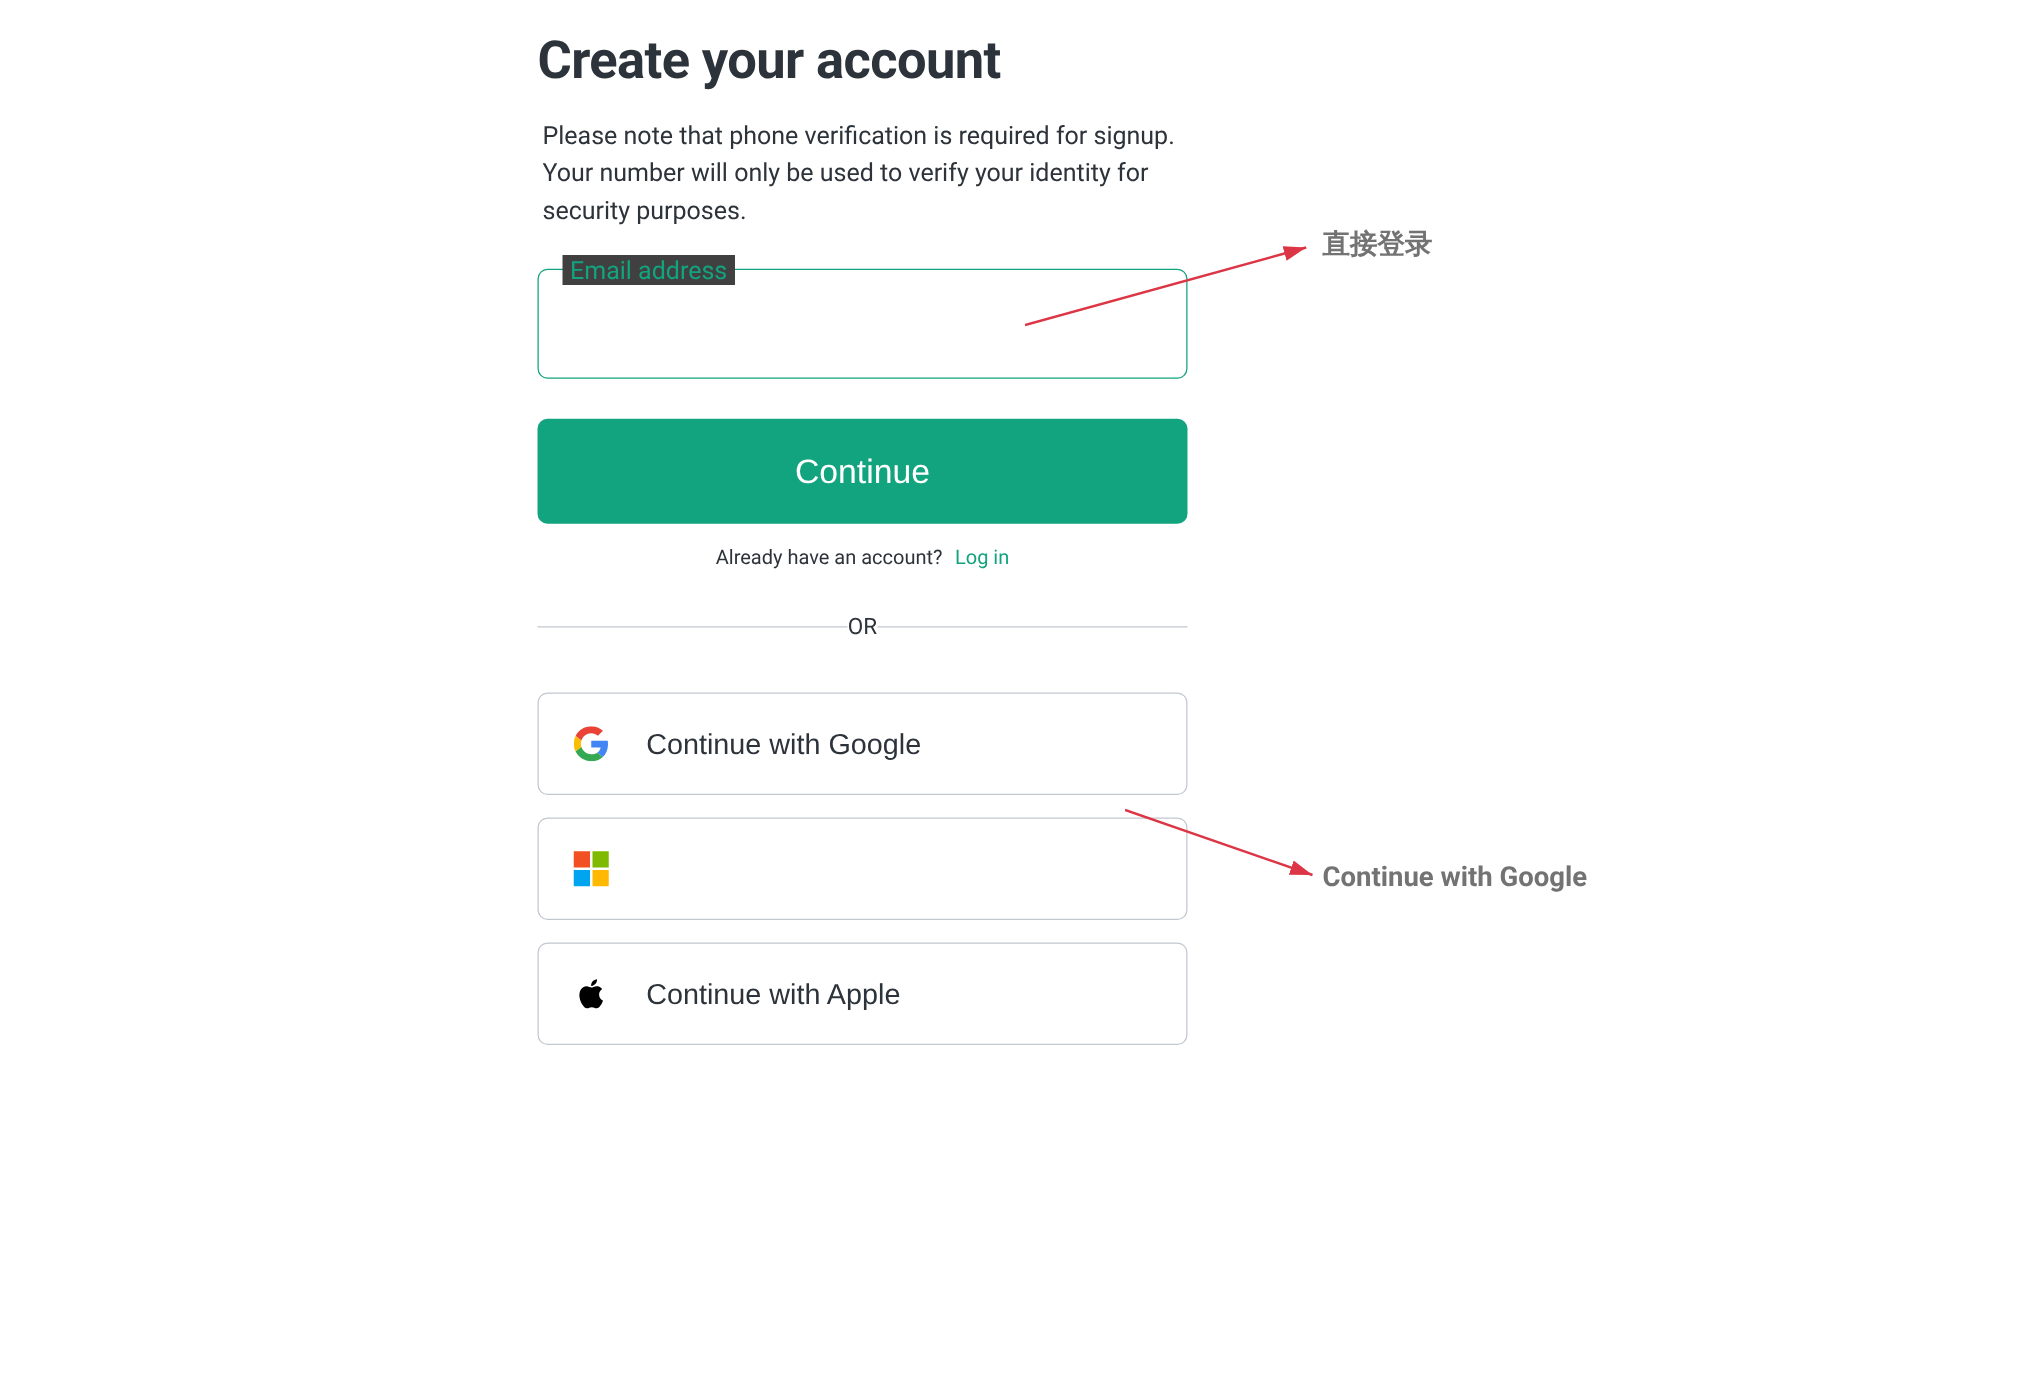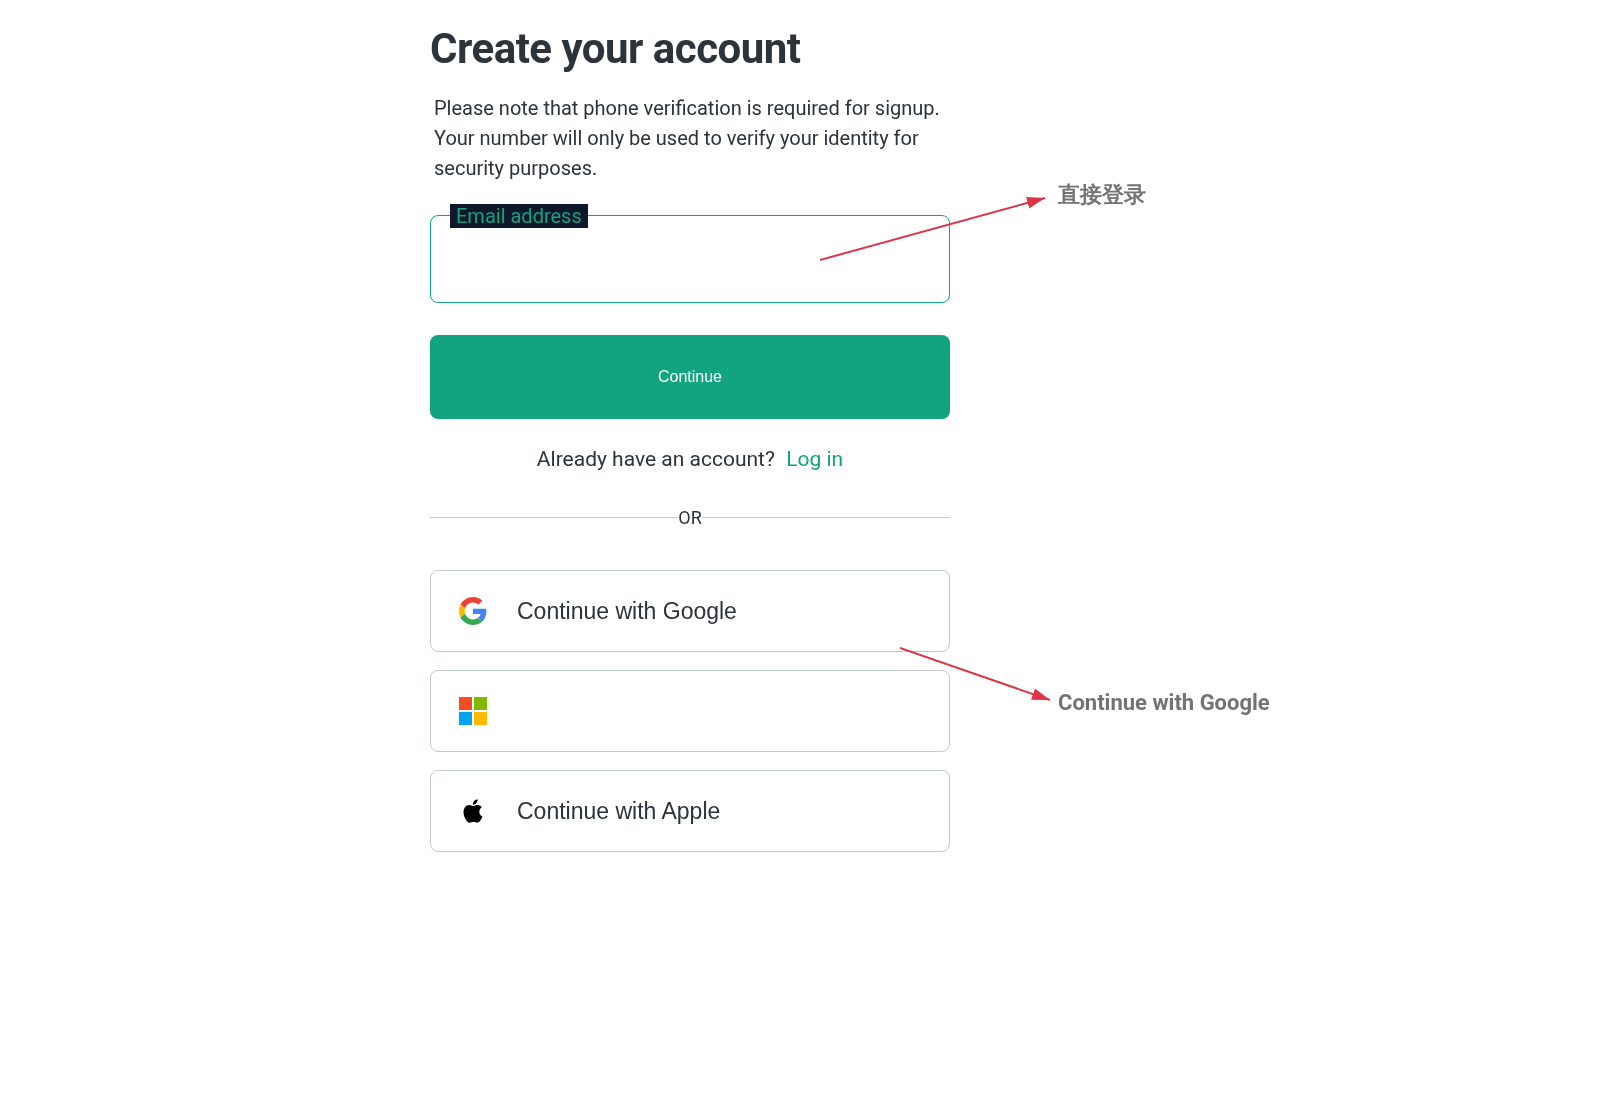--- a/index.html
+++ b/index.html
@@ -33,21 +33,21 @@
       padding: 0 4px;
     }
     .field-wrap {
       position: relative;
       margin-bottom: 32px;
     }
     .field-label {
       position: absolute;
       top: -11px;
       left: 20px;
-      background: #0f172a;
+      background: #404040;
       padding: 0 6px;
       color: #12a37f;
       font-size: 20px;
     }
     .field-input {
       width: 100%;
       height: 88px;
       border: 1.5px solid #12a37f;
       border-radius: 8px;
       padding: 0 24px;
@@ -55,28 +55,28 @@
       outline: none;
       background: #fff;
     }
     .continue-btn {
       width: 100%;
       height: 84px;
       border: none;
       border-radius: 8px;
       background: #12a37f;
       color: #fff;
-      font-size: 16px;
+      font-size: 27px;
       font-weight: 400;
       cursor: pointer;
-      margin-bottom: 28px;
+      margin-bottom: 17px;
     }
     .login-line {
       text-align: center;
-      font-size: 21px;
+      font-size: 16px;
       color: #2d333a;
       margin-bottom: 36px;
     }
     .login-link {
       color: #12a37f;
       text-decoration: none;
       margin-left: 6px;
     }
     .or-row {
       display: flex;

